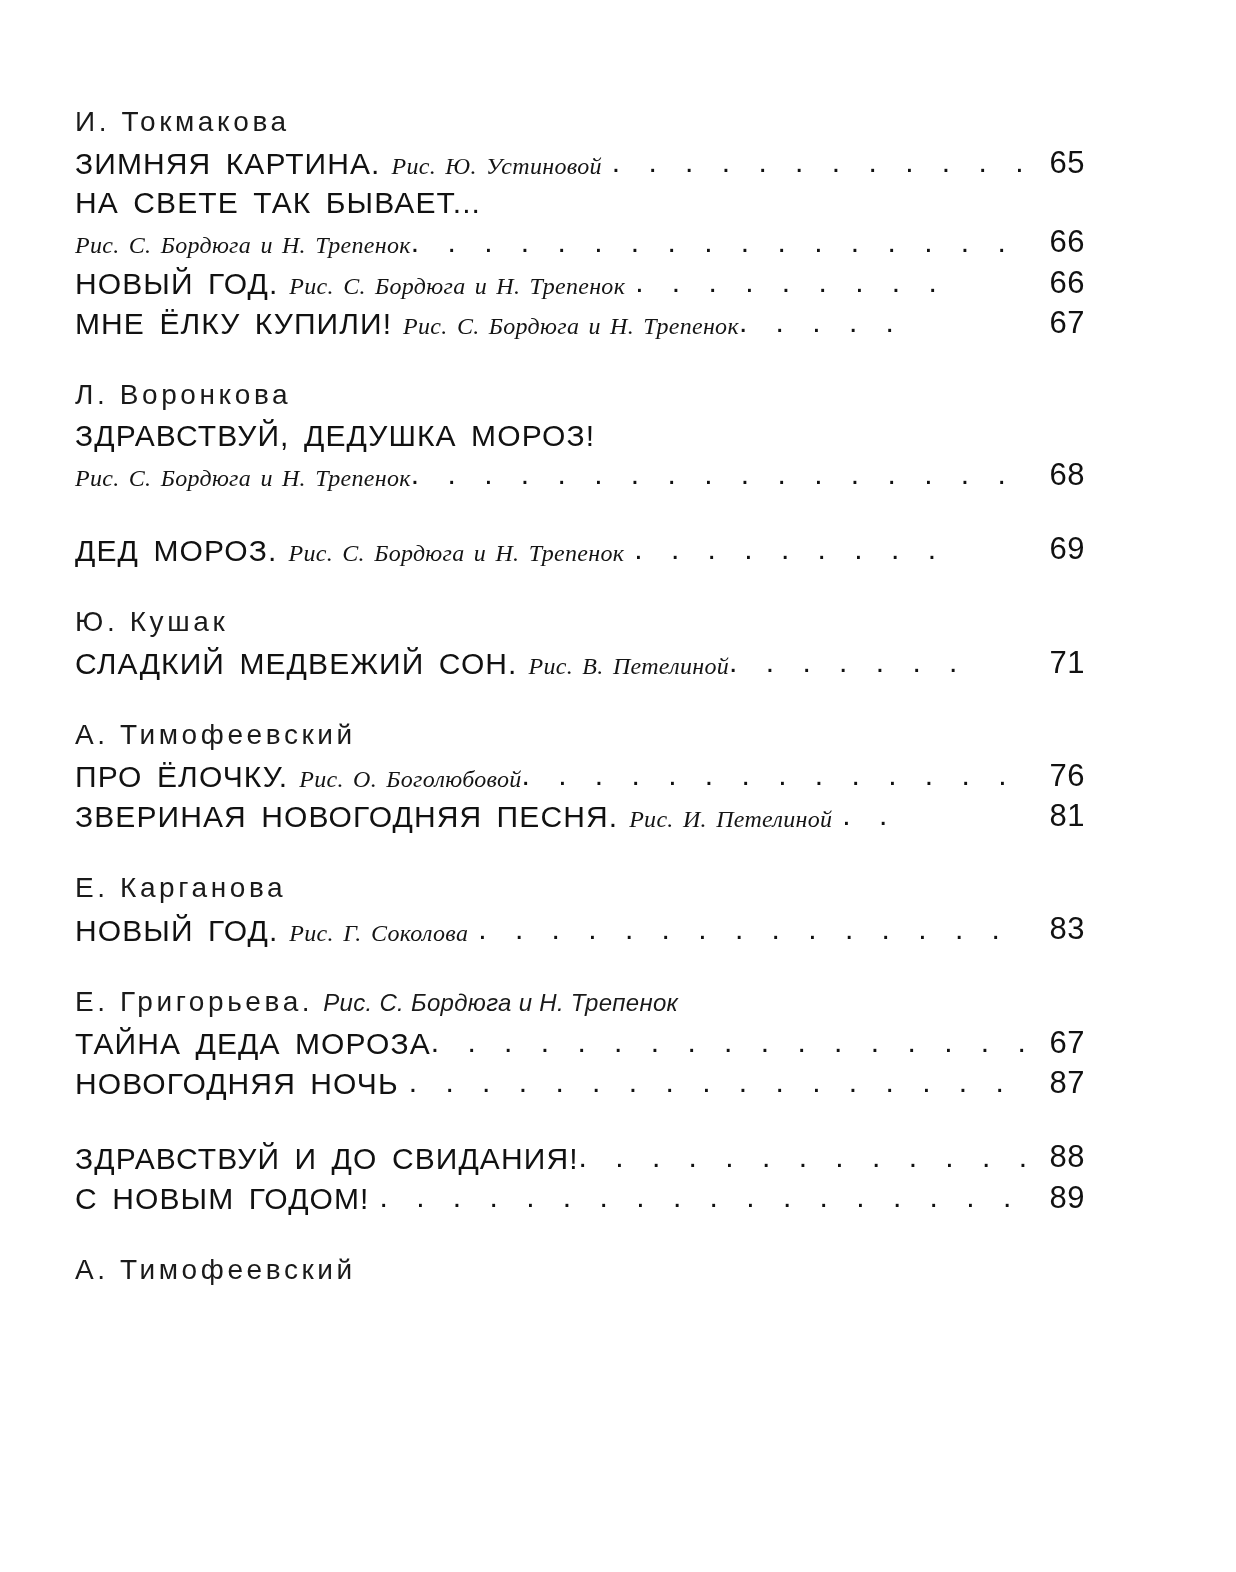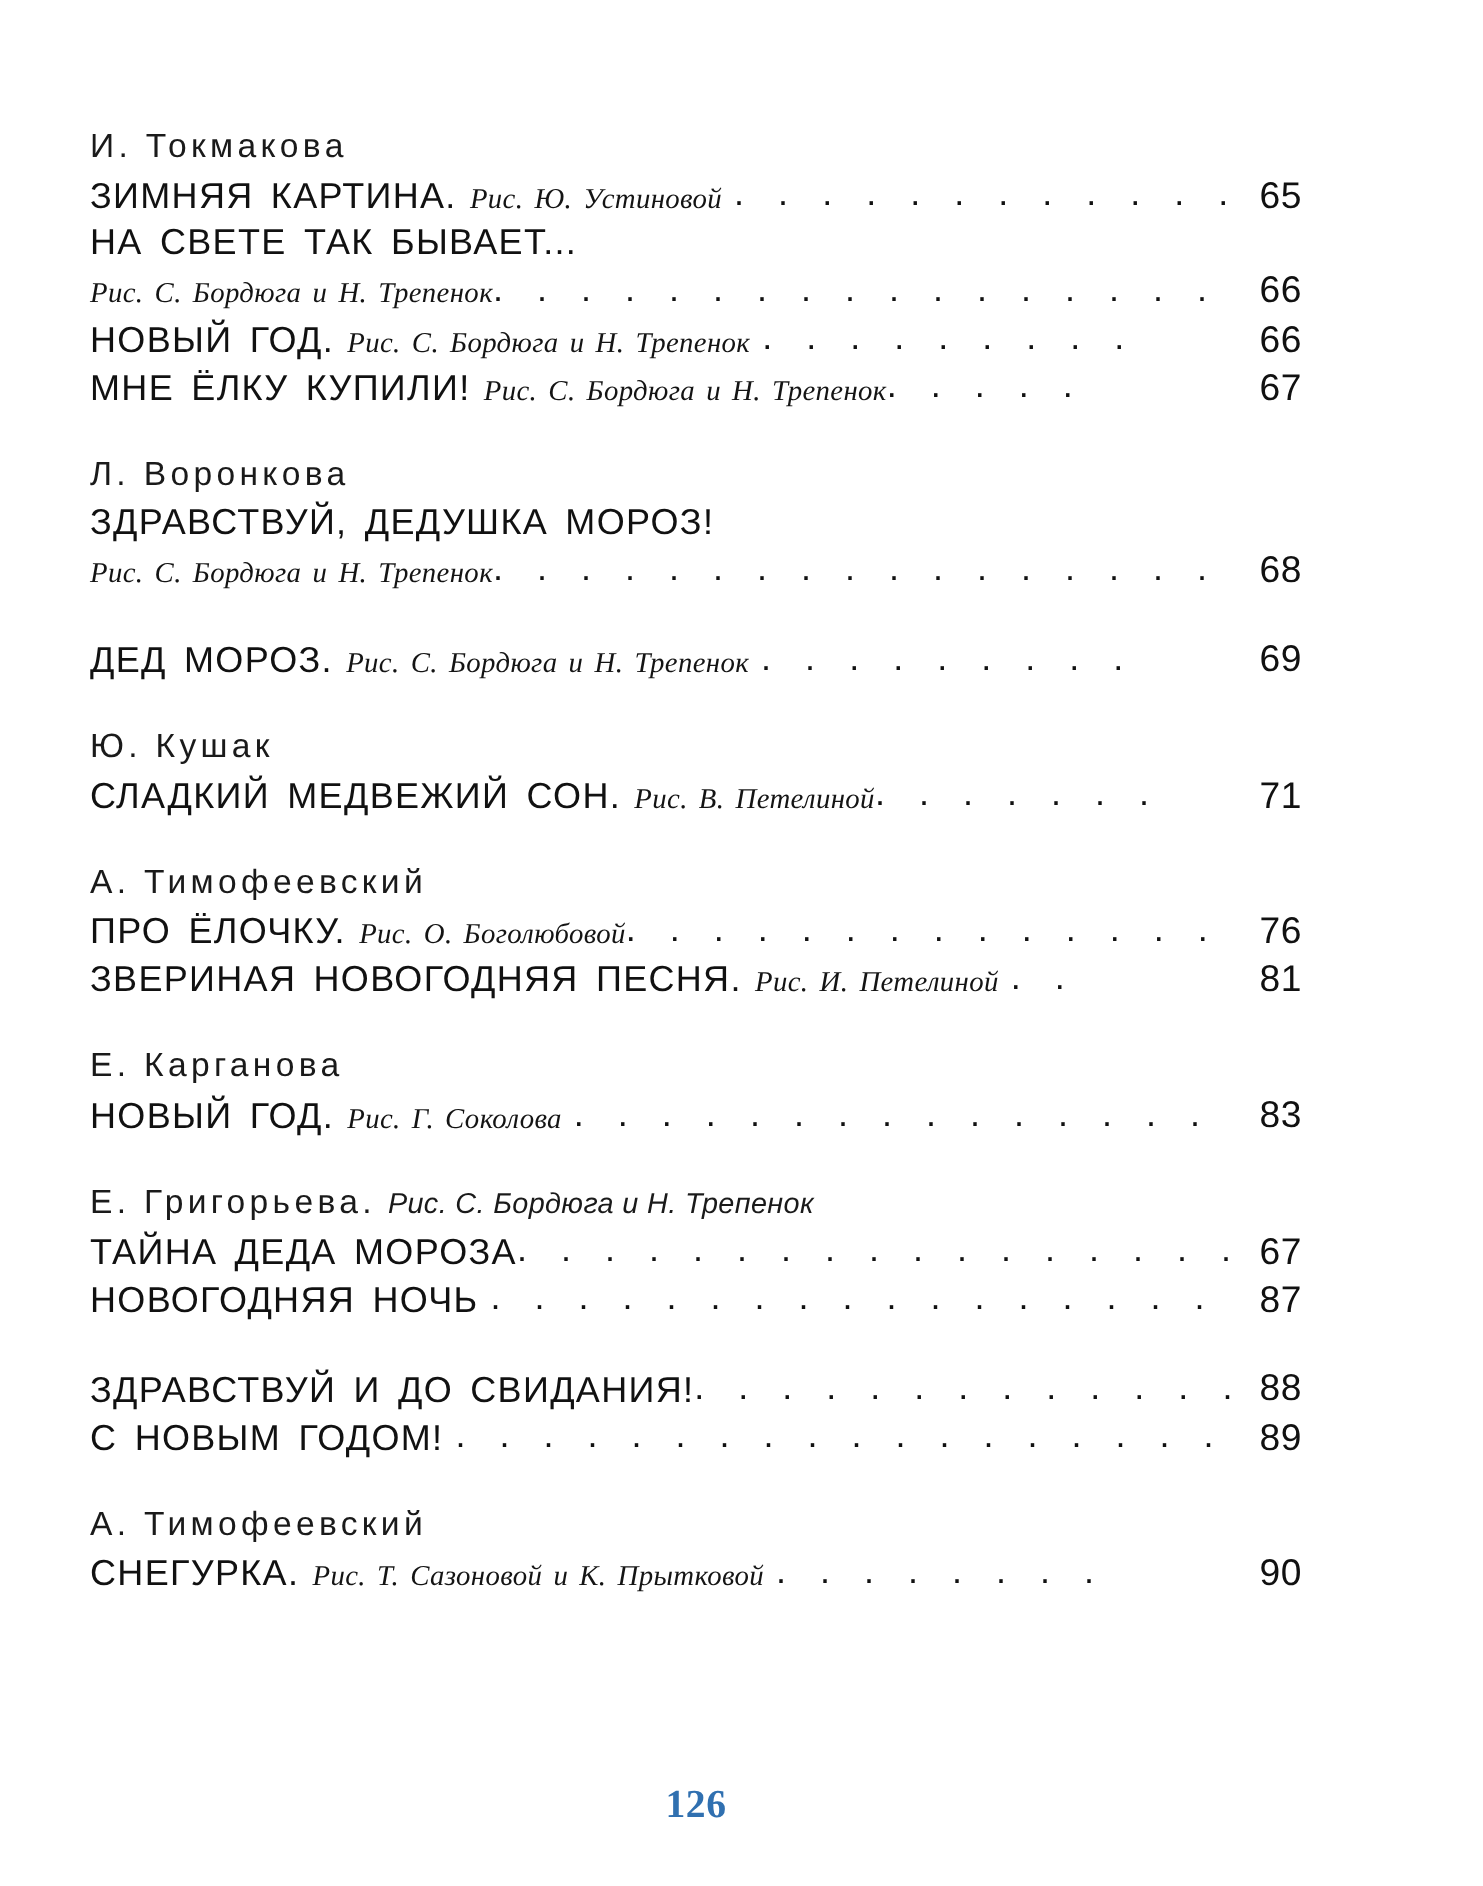--- a/index.html
+++ b/index.html
@@ -279,25 +279,18 @@
         <span class="title">С  НОВЫМ  ГОДОМ!</span>
         <span class="leader pad">. . . . . . . . . . . . . . . . . . .</span>
         <span class="pageno">89</span>
       </div>
     </div>
 
     <div class="group">
       <div class="author-line">
         <span class="author-name">А. Тимофеевский</span>
       </div>
-      <div class="entry">
-        <span class="title">СНЕГУРКА.</span>
-        <span class="illus">Рис.  Т. Сазоновой  и  К. Прытковой</span>
-        <span class="leader pad">. . . . . . . .</span>
-        <span class="pageno">90</span>
-      </div>
     </div>
 
   </div>
 
-  <div id="folio">126</div>
 
 </div>
 
 </body></html>

